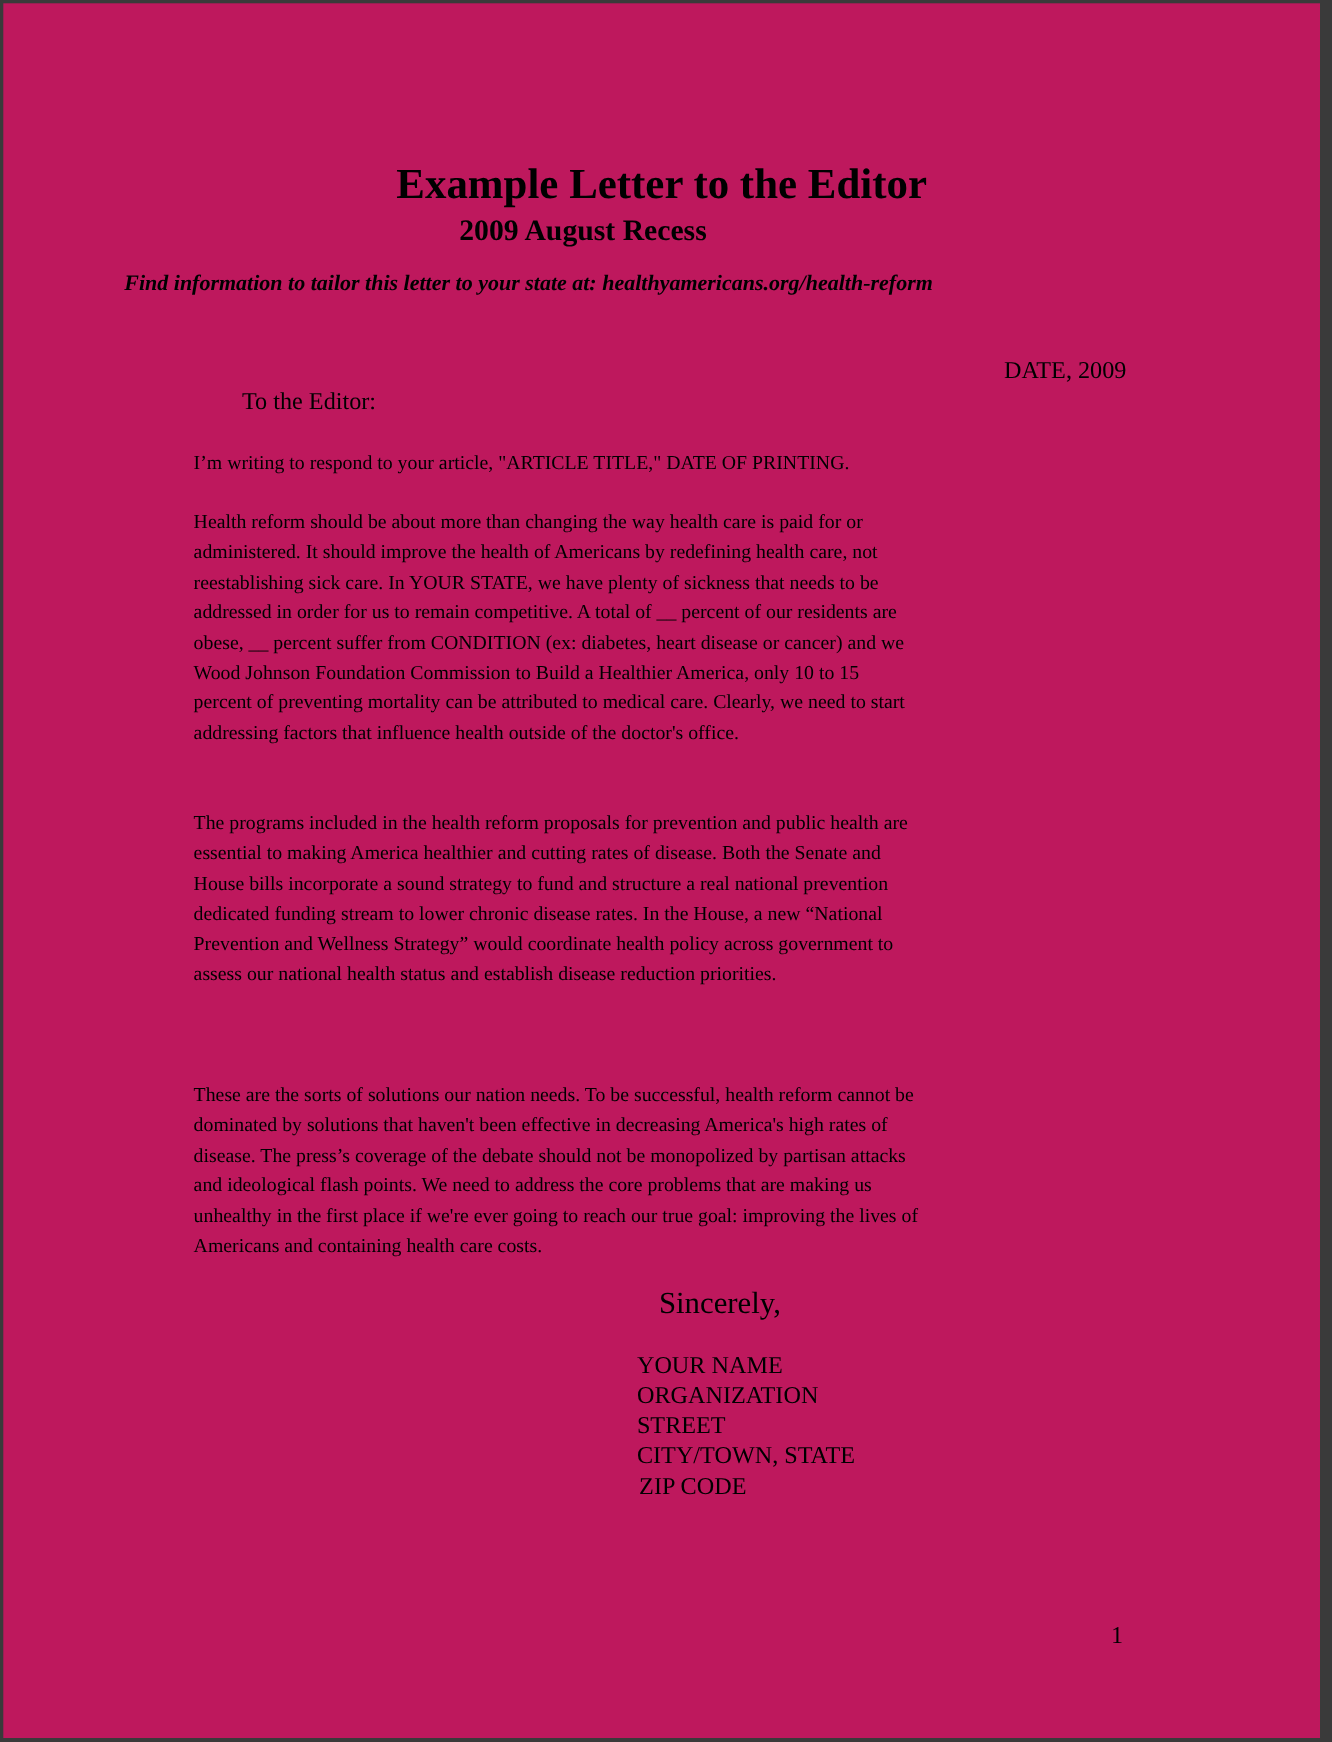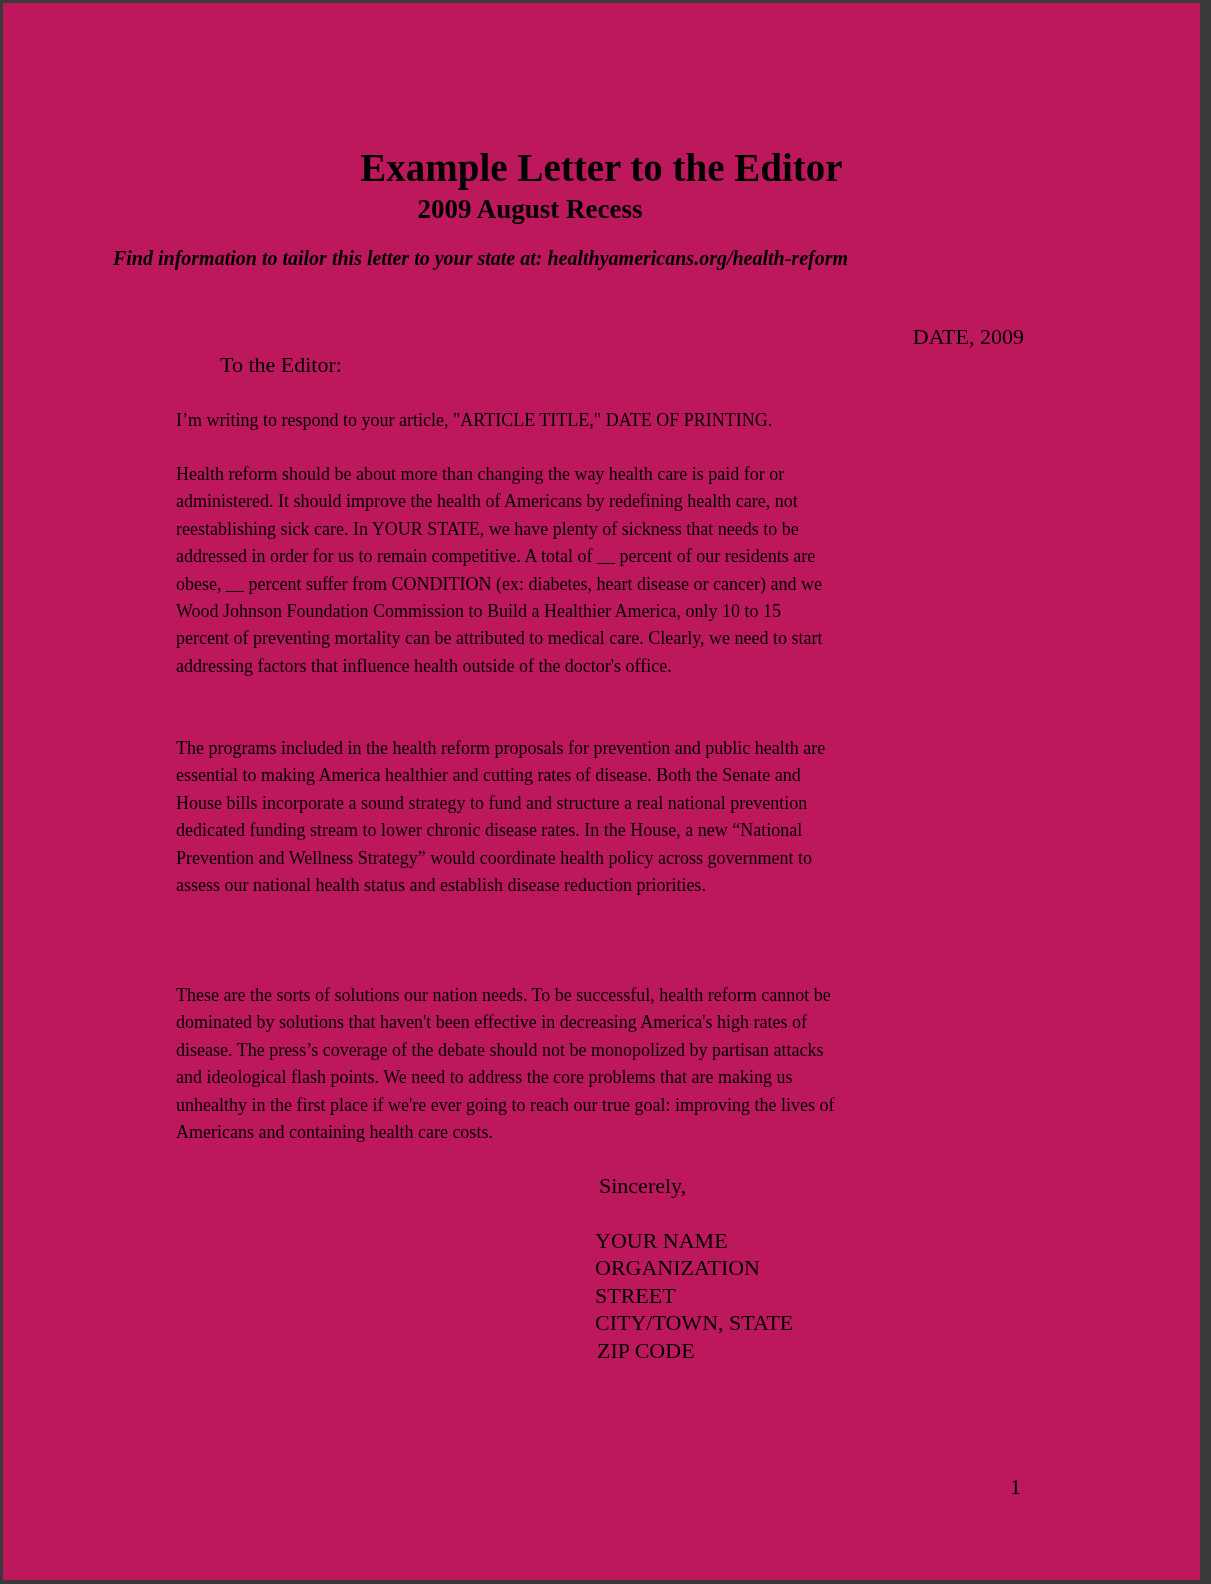--- a/index.html
+++ b/index.html
@@ -48,28 +48,28 @@
       font-size: 18px;
       line-height: 27.4px;
     }
     .para .ln { display: block; white-space: nowrap; }
     .p-intro { top: 404px; }
     .p1 { top: 458px; }
     .p2 { top: 732px; }
     .p3 { top: 946px; margin-top: 33px; }
     .closing {
       left: 596px; top: 1170px;
-      font-size: 22px; line-height: 26px;
+      font-size: 28px; line-height: 26px;
     }
     .sig {
       position: absolute;
       left: 576px; top: 1224px;
       font-size: 22px; line-height: 27.4px;
     }
-    .sig .ln { display: block; white-space: nowrap; margin-left: 16px; }
+    .sig .ln { display: block; white-space: nowrap; }
     .sig .ln.zip { padding-left: 2px; }
     .page-num {
       left: 1007px; top: 1471px;
       font-size: 22px; line-height: 26px;
     }
   </style>
 </head>
 <body>
 
 <div class="page">

